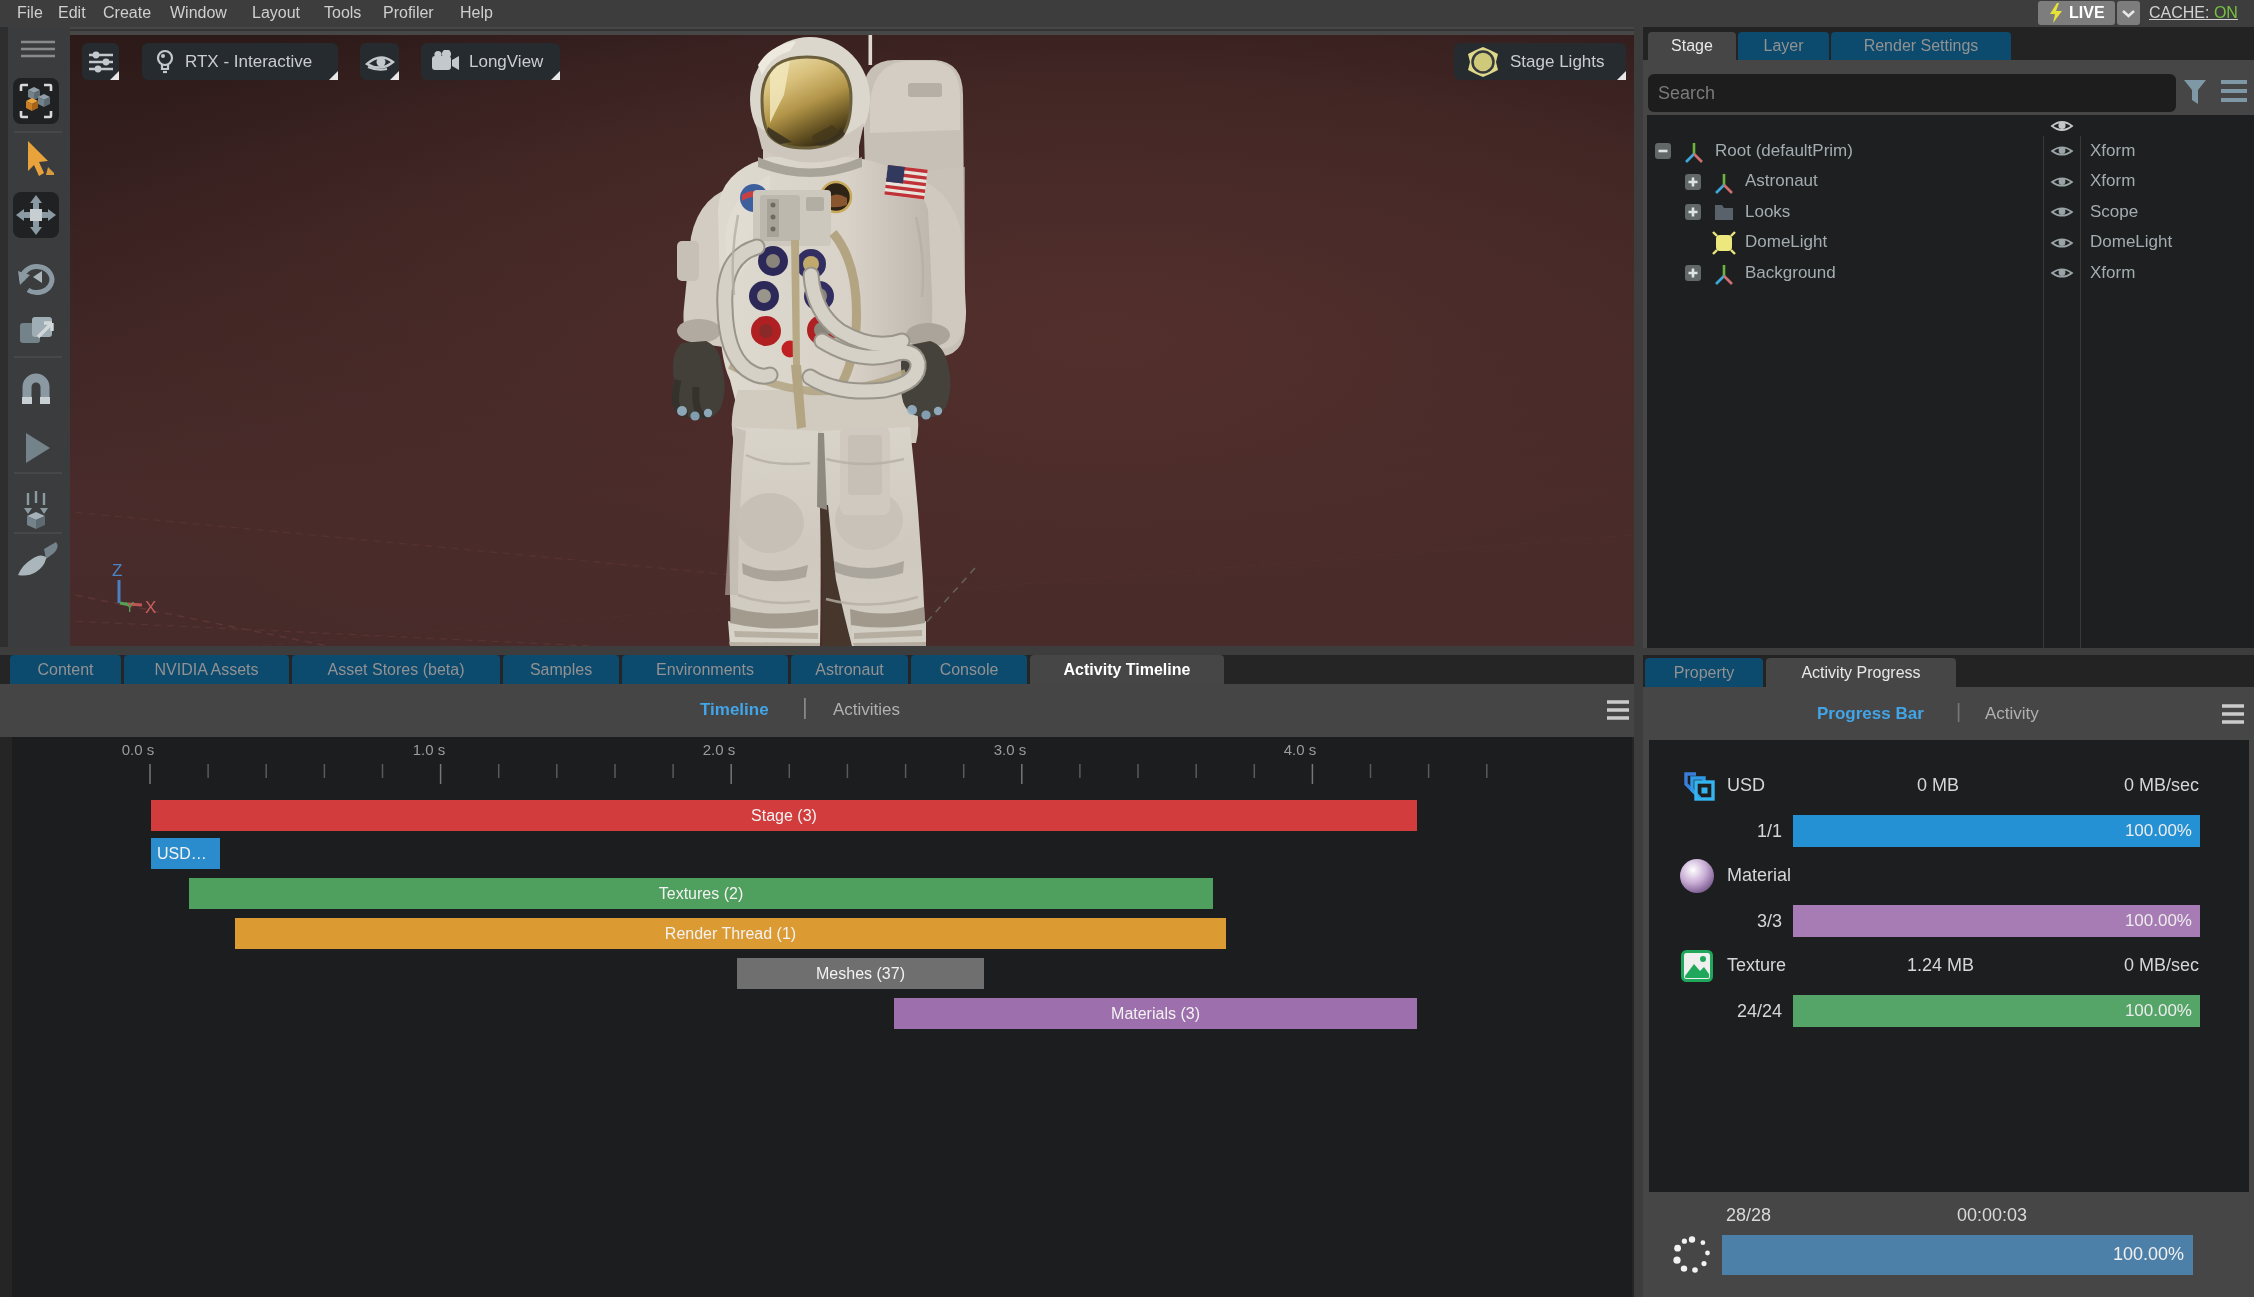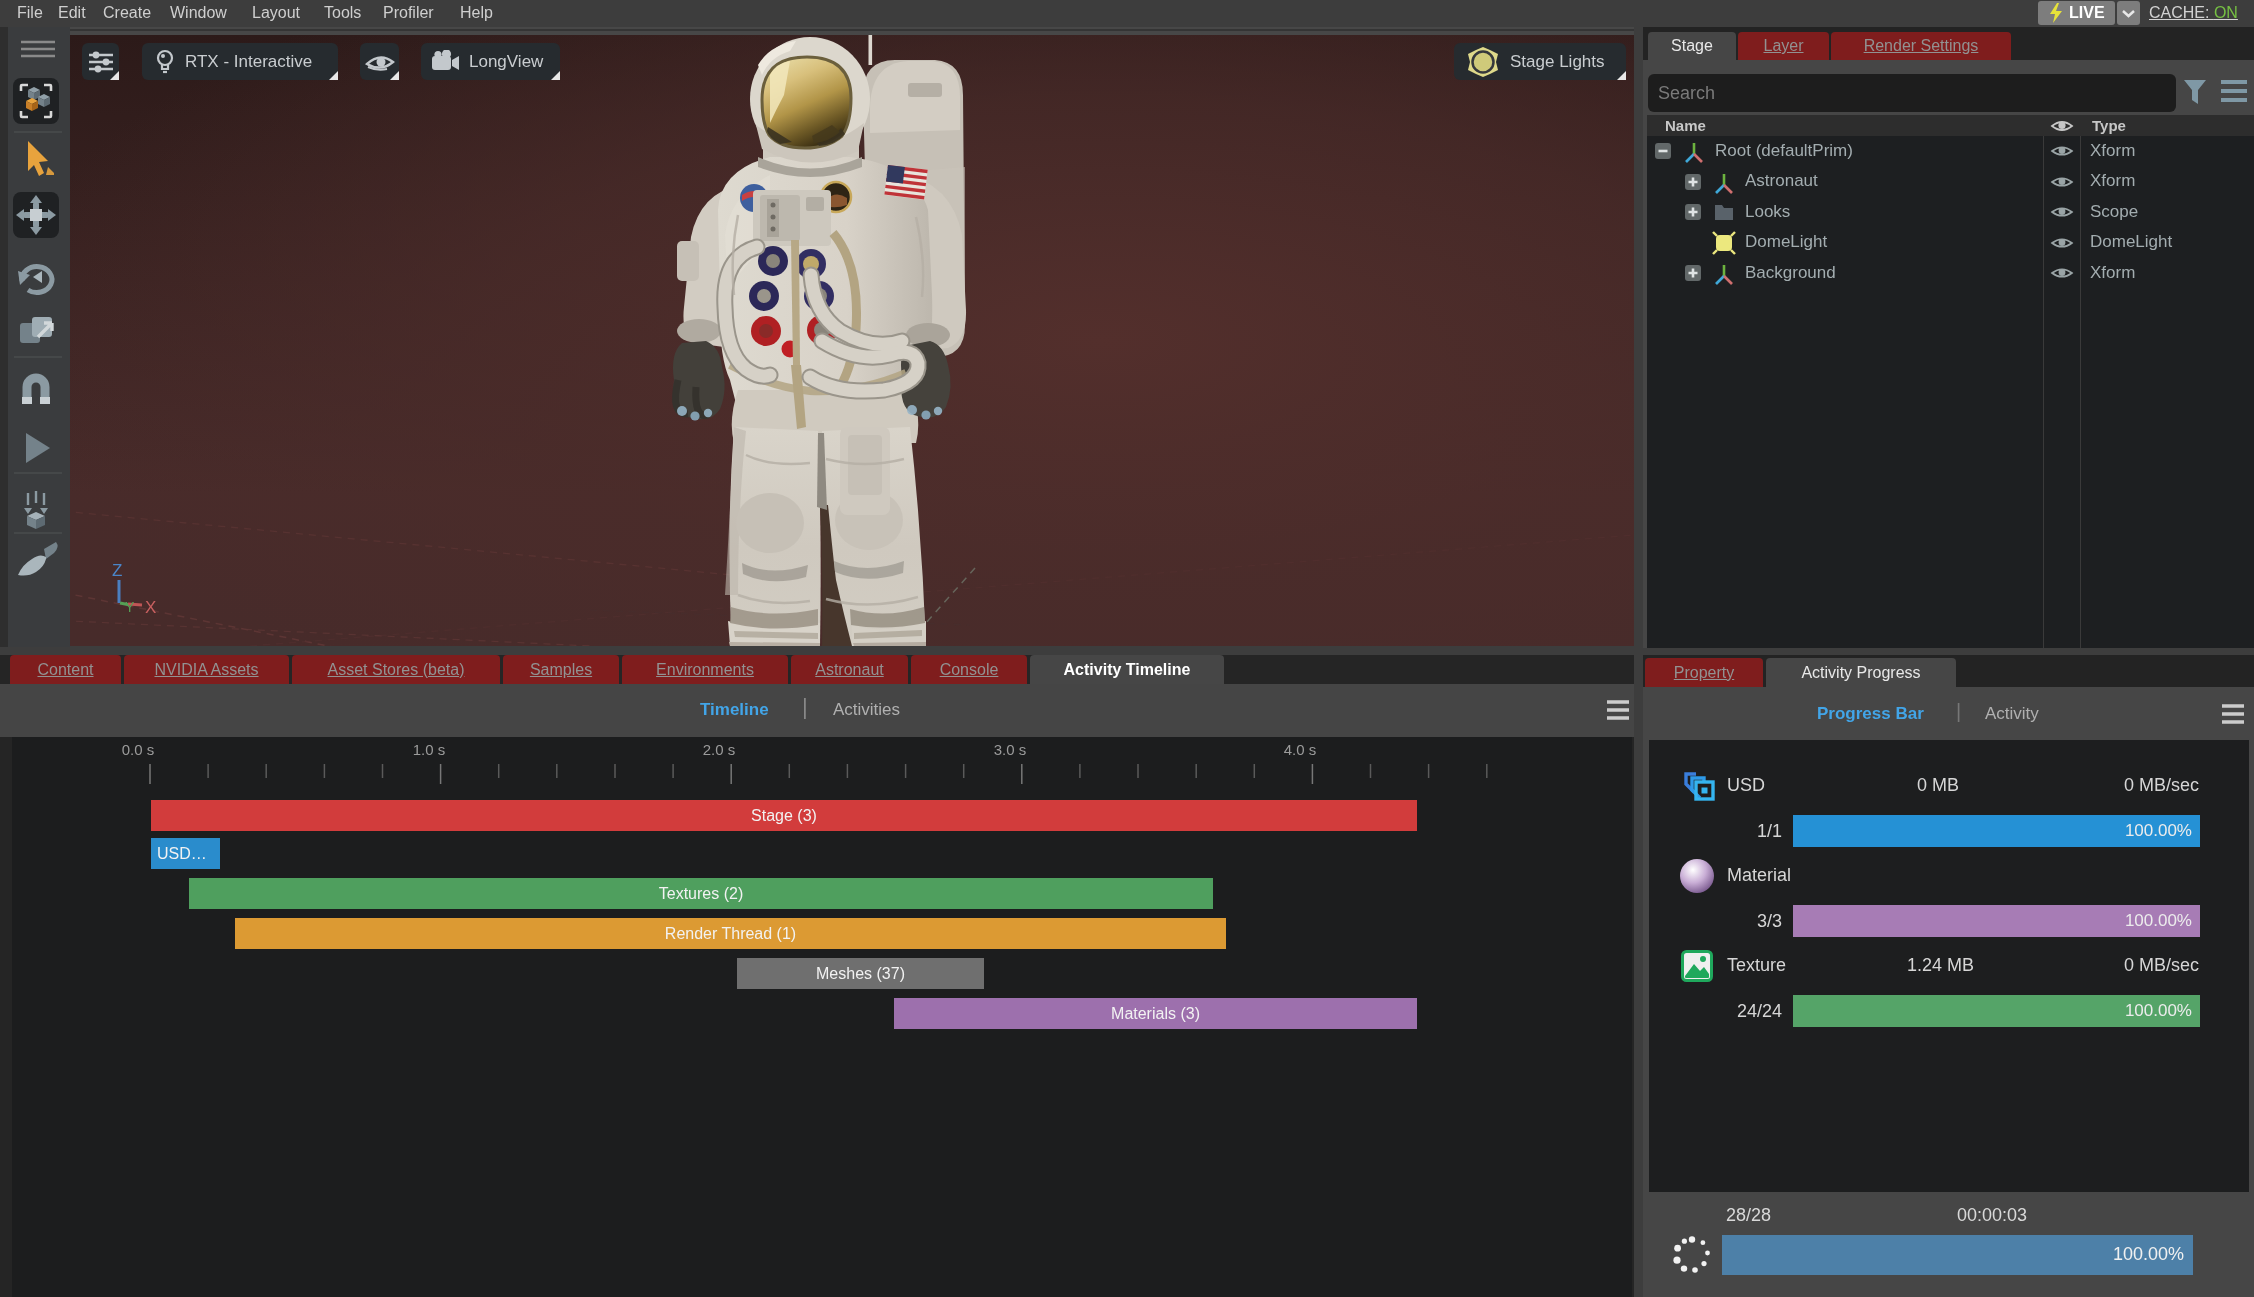--- a/index.html
+++ b/index.html
@@ -17,21 +17,21 @@
 #ltoolbar .edge { position:absolute; left:0; top:0; width:8px; height:620px; background:#2e2e2e; }
 
 #viewport { position:absolute; left:70px; top:35px; width:1564px; height:611px; background:#3e2423; overflow:hidden; }
 .vbtn { position:absolute; top:8px; height:37px; background:#262b2f; border-radius:6px; color:#c9cdd0; font-size:17px; display:flex; align-items:center; }
 .vbtn .cornertri { position:absolute; right:0; bottom:0; width:0; height:0; border-left:9px solid transparent; border-bottom:9px solid #e8e8e8; }
 #ptbox { position:absolute; left:1218px; top:61px; width:337px; height:41px; background:rgba(40,40,40,0.93); border-radius:8px; color:#d4d4d4; font-size:18px; display:flex; align-items:center; justify-content:center; }
 
 #rpanel { position:absolute; left:1643px; top:27px; width:611px; height:621px; background:#464646; }
 .tab { position:absolute; border-radius:4px 4px 0 0; font-size:16px; display:flex; align-items:center; justify-content:center; }
 .tab.on { background:#464646; color:#e8e8e8; }
-.tab.off { background:#7f1d1d; color:#929292;text-decoration:underline; }
+.tab.off { background:#0c4a6e; color:#929292; }
 #searchbox { position:absolute; left:5px; top:47px; width:528px; height:38px; background:#1d1d1d; border-radius:6px; color:#7a7a7a; font-size:18px; line-height:38px; padding-left:10px; }
 #treebox { position:absolute; left:4px; top:88px; width:607px; height:533px; background:#1d1f21; }
 #treehdr { position:absolute; left:0px; top:0px; width:607px; height:21px; background:#2d2d2d; color:#c7c7c7; font-size:15px; font-weight:bold; }
 .trow { position:absolute; left:0; width:731px; height:30px; color:#a3adb0; font-size:17px; }
 .colline { position:absolute; top:0; width:1px; height:524px; background:#3a3a3a; }
 
 #blpanel { position:absolute; left:0; top:655px; width:1634px; height:642px; background:#252525; }
 #bltabs { position:absolute; left:0; top:0px; height:29px; width:1824px;margin-left:6px; }
 #blbar { position:absolute; left:0; top:29px; width:1634px; height:53px; background:#454545; }
 #bltl { position:absolute; left:12px; top:82px; width:1620px; height:560px; background:#1c1d1e; }
@@ -403,24 +403,20 @@
   <div style="position:absolute;left:0;top:0;width:611px;height:33px;background:#232323"></div>
   <div class="tab on" style="left:5px; top:5px; width:88px; height:28px;">Stage</div>
   <div class="tab off" style="left:95px; top:5px; width:91px; height:28px;">Layer</div>
   <div class="tab off" style="left:188px; top:5px; width:180px; height:28px;">Render Settings</div>
   <div id="searchbox">Search</div>
   <svg width="70" height="30" style="position:absolute;left:538px;top:51px">
     <path d="M3 2 H25 L17 12 V26 L11 22 V12 Z" fill="#7f98a5"></path>
     <path d="M40 4 H66 M40 13 H66 M40 22 H66" stroke="#7f98a5" stroke-width="4"></path>
   </svg>
   <div id="treebox">
-    <div id="treehdr">
-          <span style="position:absolute;left:18px;top:2px">Name</span>
-          <span style="position:absolute;left:445px;top:2px">Type</span>
-        </div>
     <div class="colline" style="left:396px; top:21px; height:512px;"></div>
     <div class="colline" style="left:433px; top:21px; height:512px;"></div>
     <div class="trow" style="top:21px">
           <span style="position:absolute;left:68px;top:5px">Root (defaultPrim)</span>
           <span style="position:absolute;left:443px;top:5px">Xform</span>
         </div>
     <div class="trow" style="top:51px">
           <span style="position:absolute;left:98px;top:5px">Astronaut</span>
           <span style="position:absolute;left:443px;top:5px">Xform</span>
         </div>

